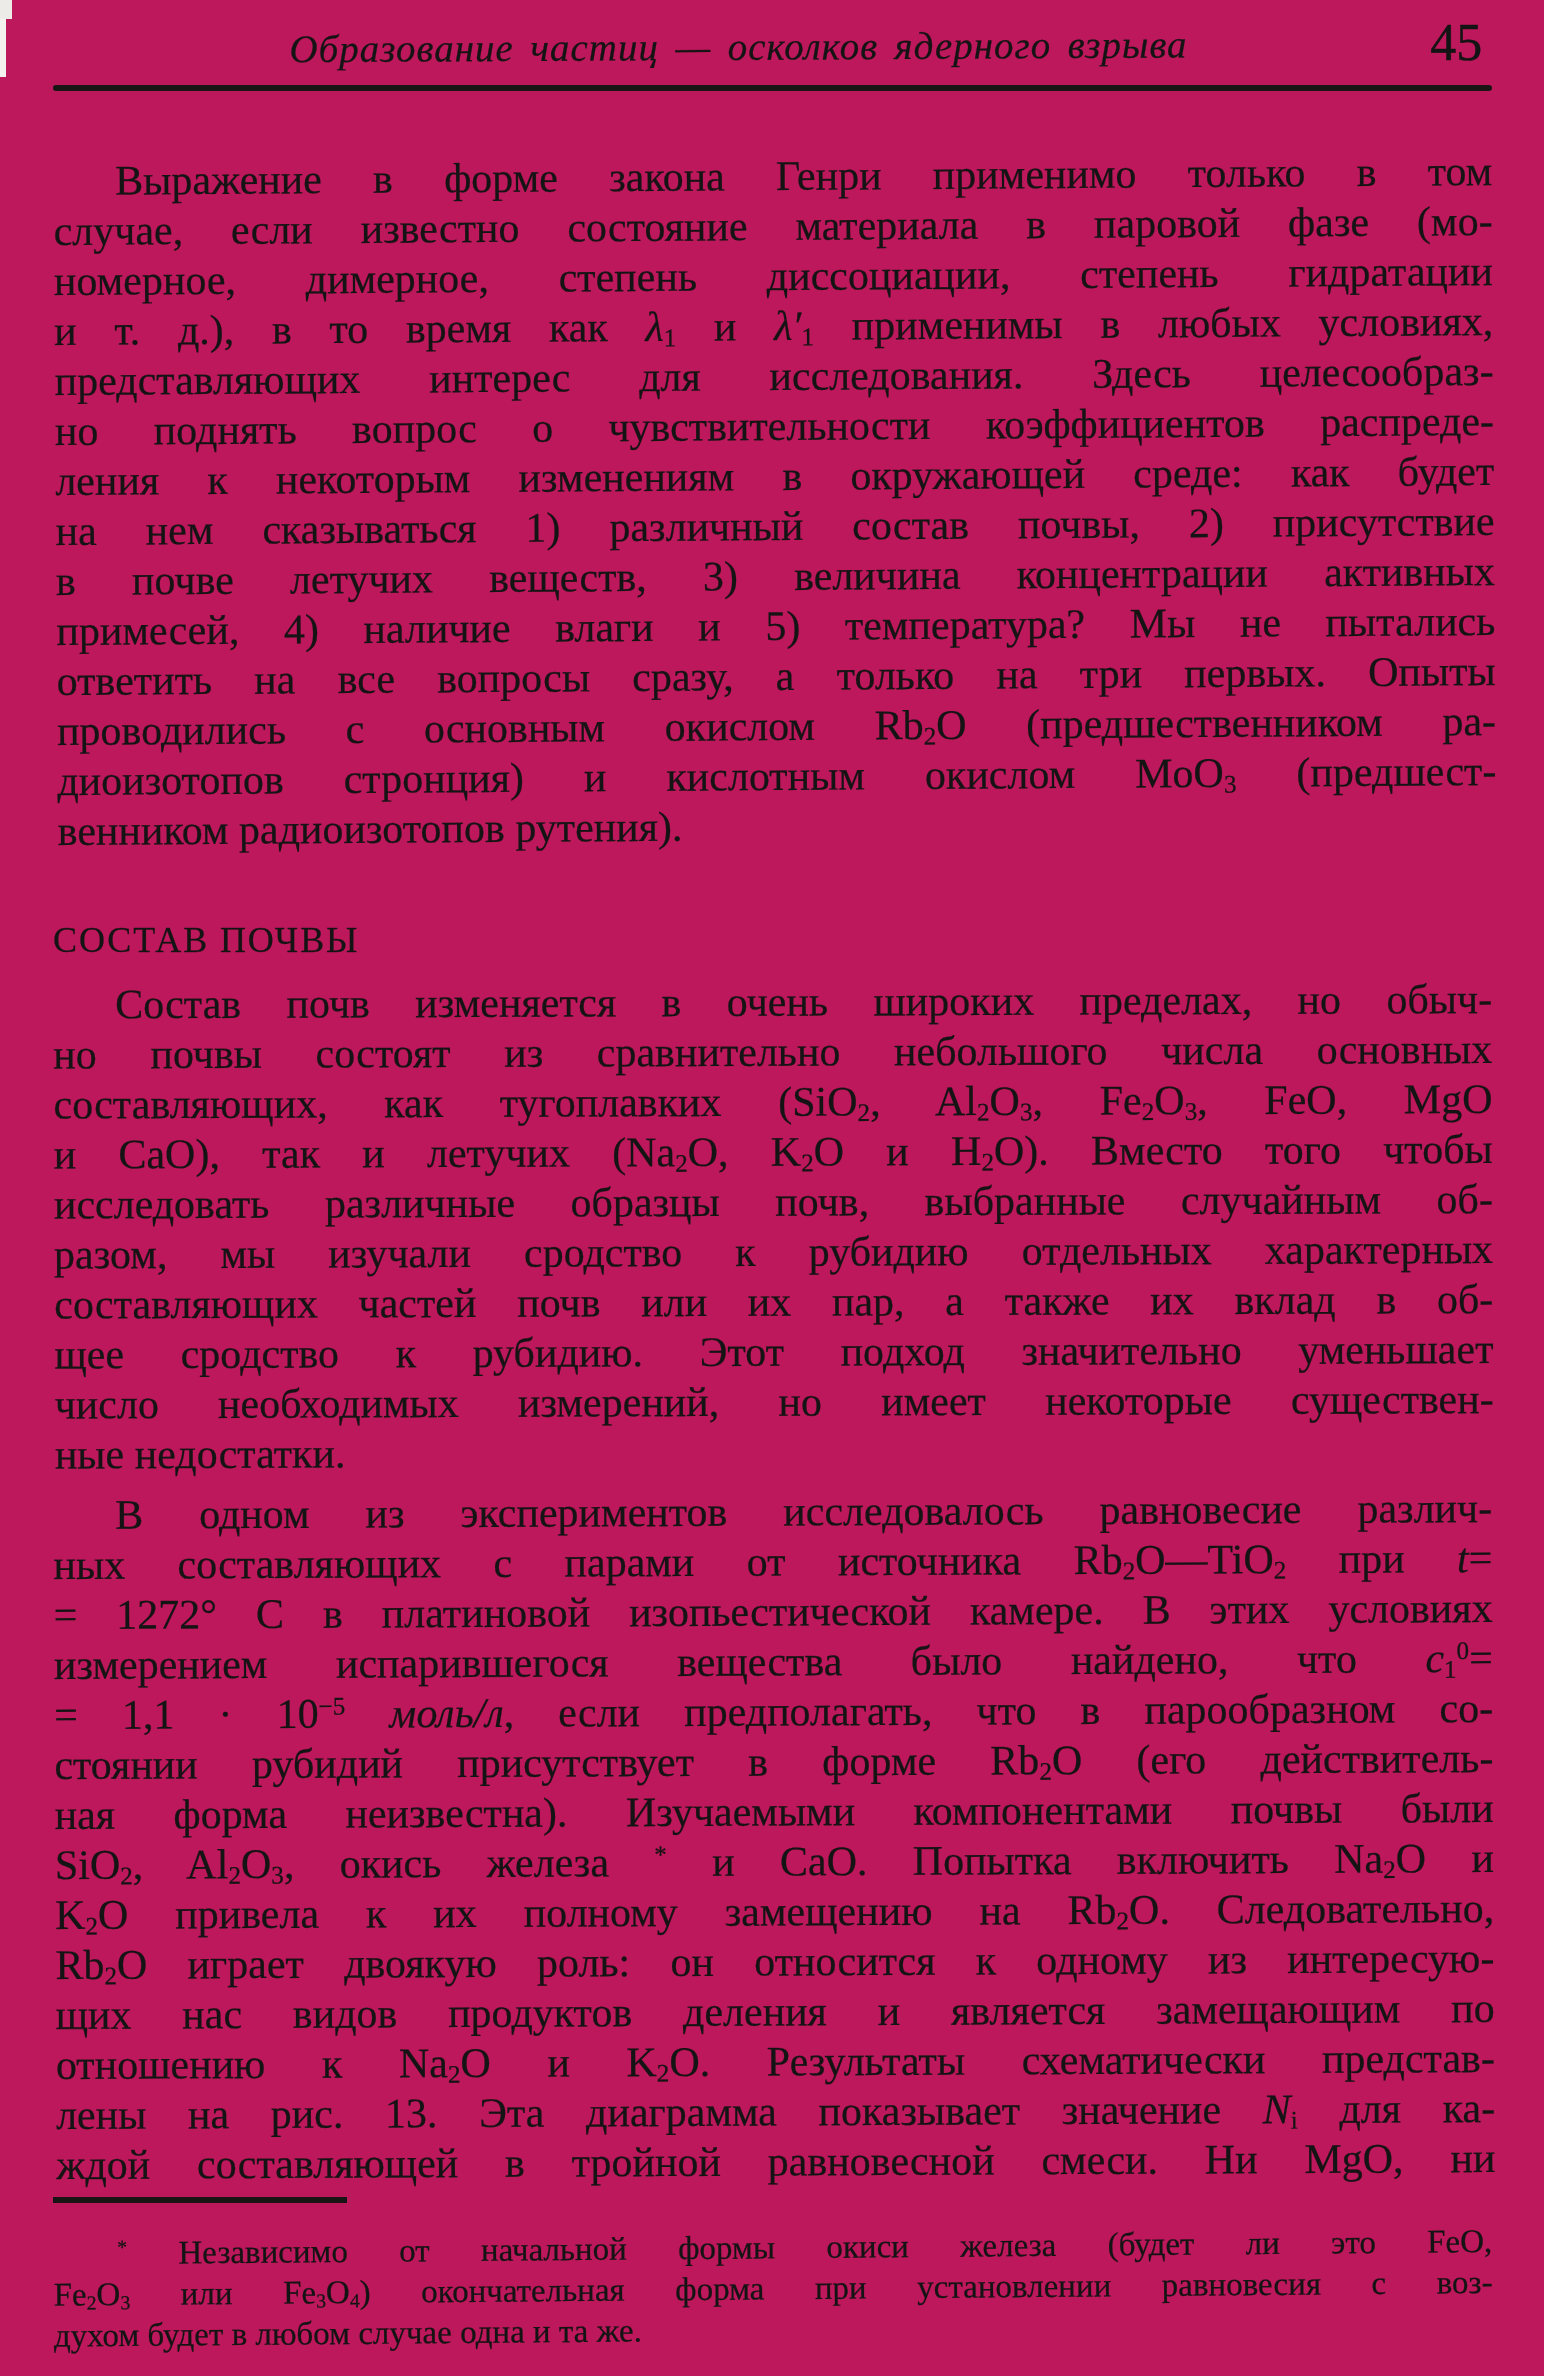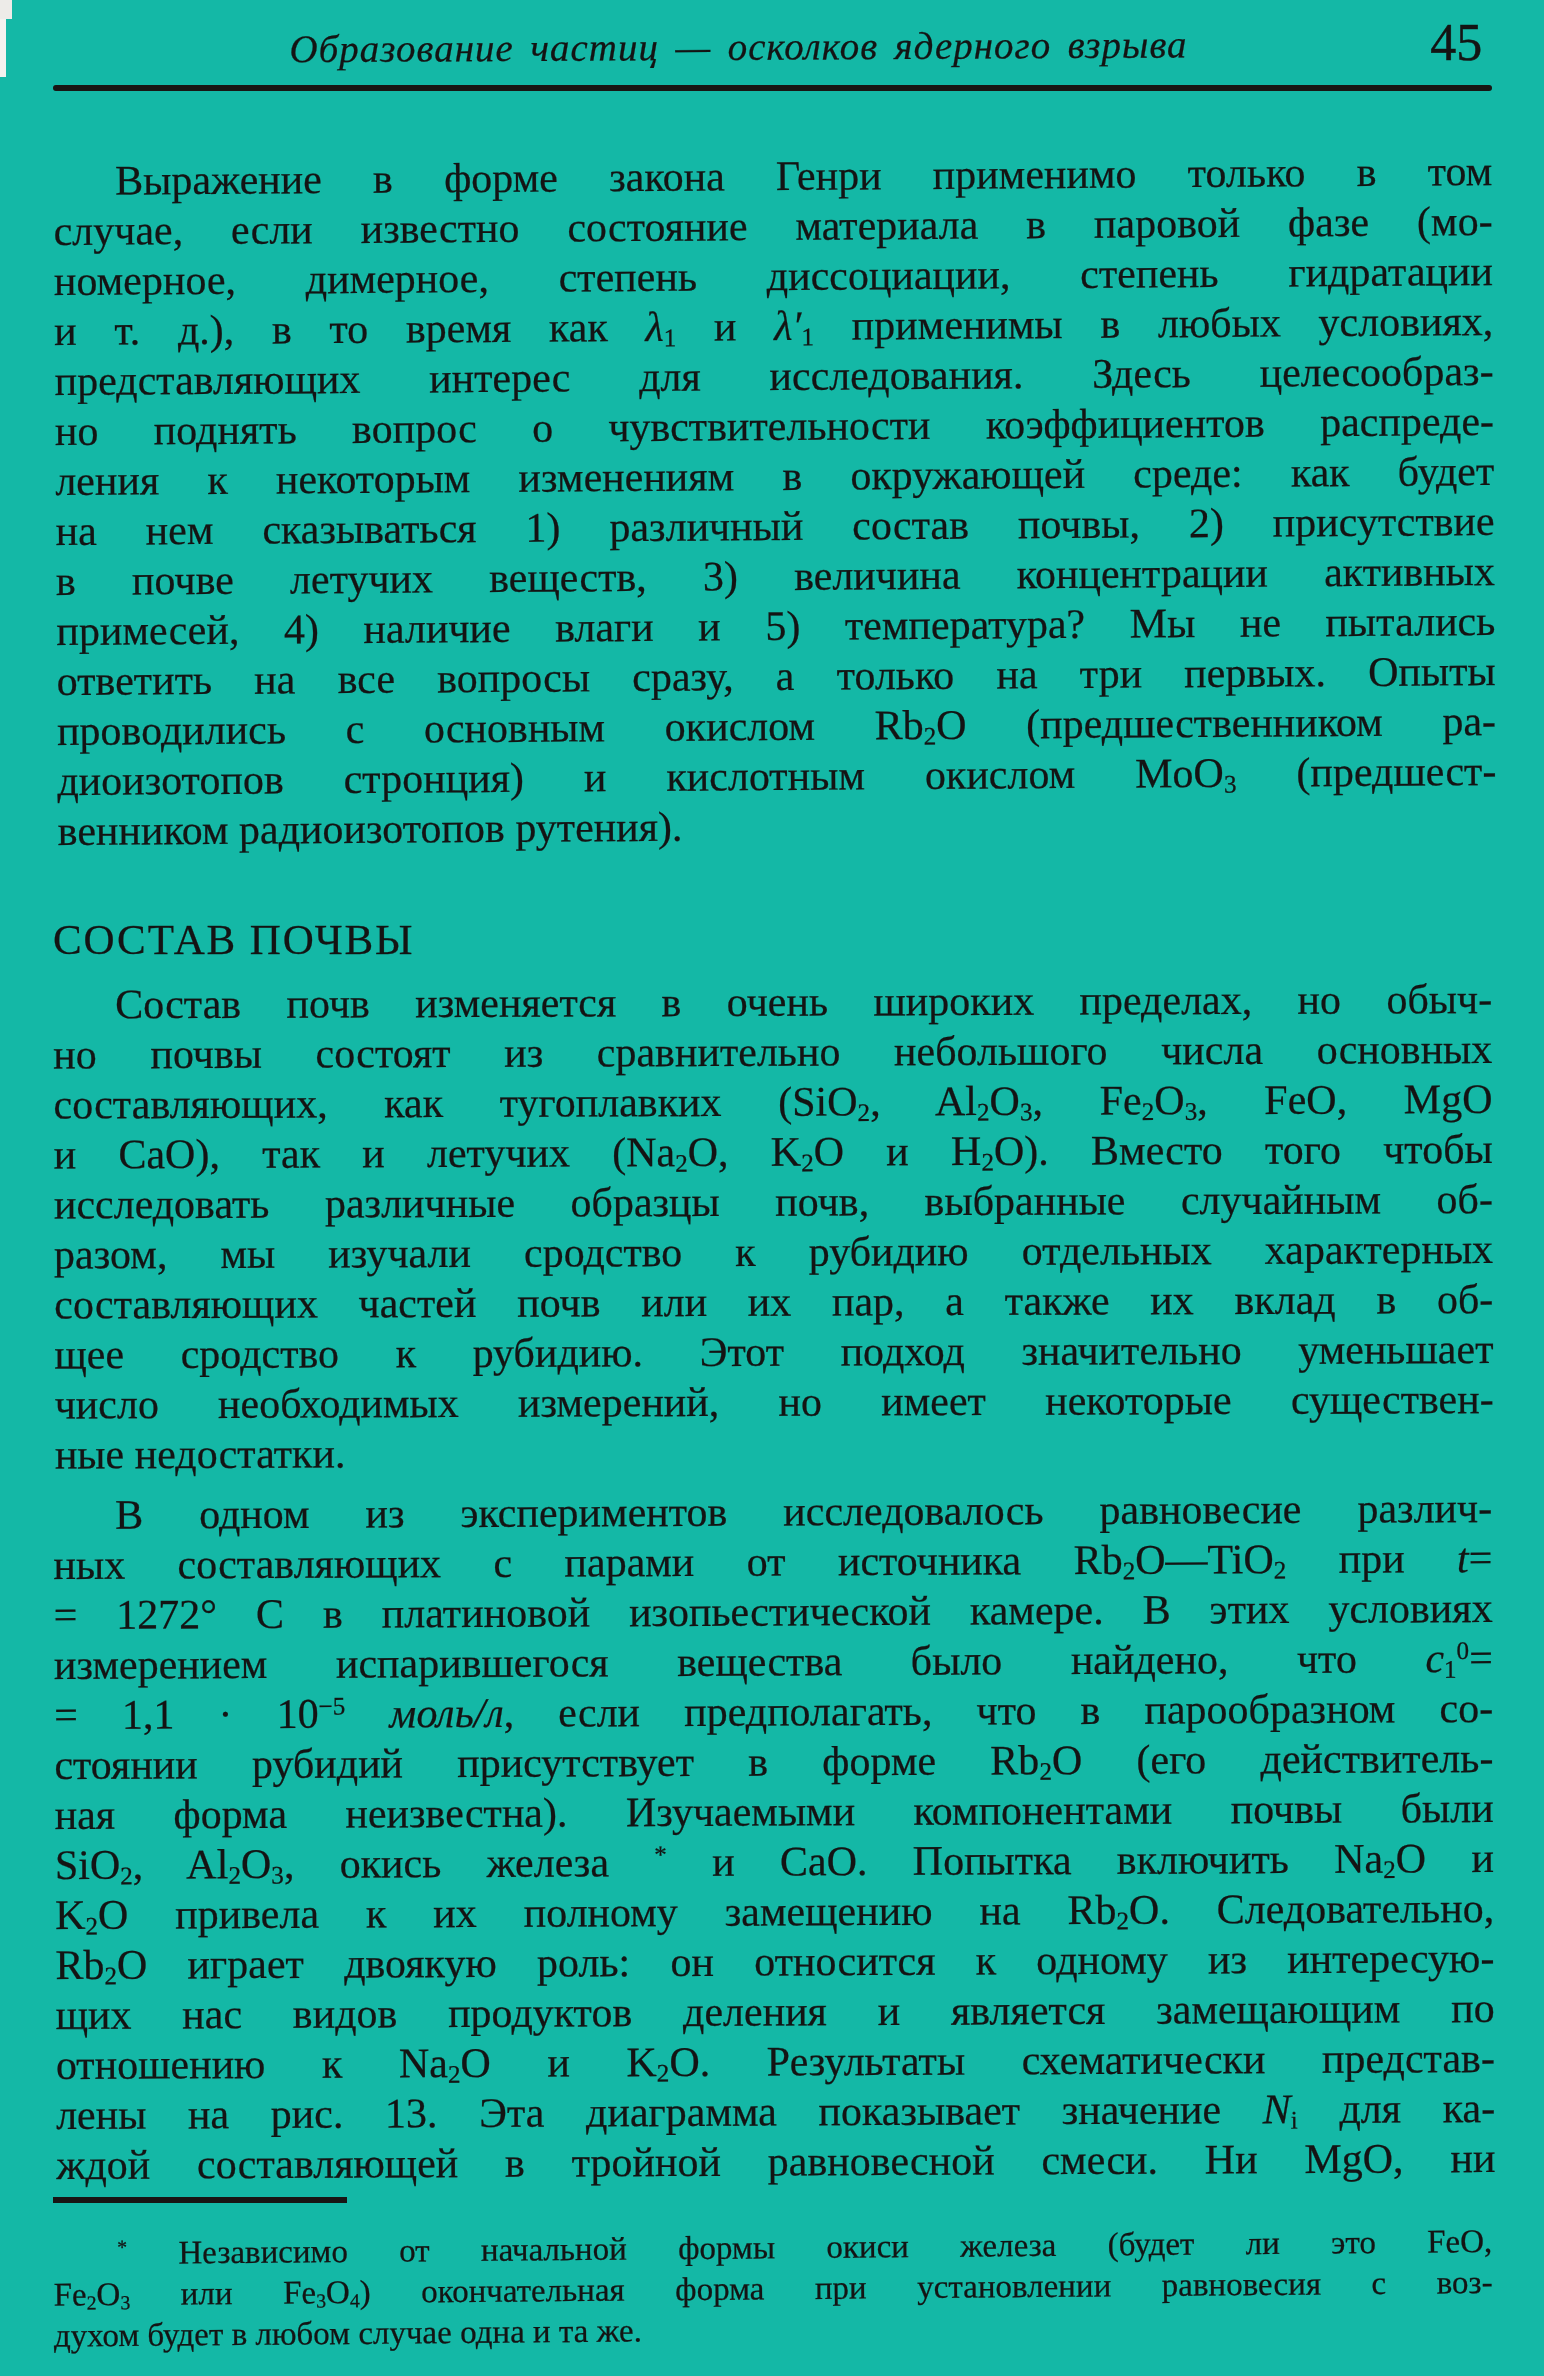--- a/index.html
+++ b/index.html
@@ -1,17 +1,17 @@
 <!DOCTYPE html>
 <html lang="ru"><head>
 <meta charset="utf-8">
 <style>
   html,body{margin:0;padding:0;}
   body{width:1545px;height:2376px;background:#e8e8e6;font-family:"Liberation Serif", serif;}
-  .page{position:relative;width:1545px;height:2376px;background:#14b8a6;overflow:hidden;color:#141414;}
+  .page{position:relative;width:1545px;height:2376px;background:#be185d;overflow:hidden;color:#141414;}
   .inner{position:absolute;left:53px;top:0;width:1439px;height:100%;}
 
   
   .artifact-corner{position:absolute;left:0;top:0;width:11.6px;height:19.3px;background:#edebe8;}
   .artifact-edge{position:absolute;left:0;top:19.3px;width:5.8px;height:58px;background:#f3f2ef;}
 
   
   .header-title{position:absolute;top:21px;left:145px;width:1081px;text-align:center;
     font-style:italic;font-size:39px;line-height:46px;letter-spacing:1px;word-spacing:5.8px;
     transform:rotate(-0.3deg);transform-origin:100% 50%;
@@ -24,21 +24,21 @@
   .block{position:absolute;left:0;width:100%;}
   .block-0{top:146px;transform:rotate(-0.4deg);transform-origin:100% 0;}
   .block-1{top:917px;}
   .block-2{top:974px;transform:rotate(-0.22deg);transform-origin:100% 0;}
   .block-3{top:1483px;transform:rotate(-0.28deg);transform-origin:100% 0;}
 
   .line{font-size:42px;line-height:50px;text-align:justify;text-align-last:justify;
     -webkit-text-stroke:0.3px rgba(20,20,18,.85);}
   .line.indent{text-indent:62px;}
   .line.short{text-align-last:left;}
-  .section-heading{font-size:43px;line-height:46px;letter-spacing:1.9px;
+  .section-heading{font-size:36px;line-height:46px;letter-spacing:1.9px;
     -webkit-text-stroke:0.3px rgba(20,20,18,.85);}
 
   sub,sup{font-size:60%;line-height:0;}
   sub{vertical-align:-0.22em;}
   sup{vertical-align:0.52em;}
   i{font-style:italic;}
 
   
   .footnote-rule{position:absolute;top:2197px;left:0;width:294px;height:5.8px;background:#181614;}
   .footnote{position:absolute;top:2221px;left:0;width:100%;

